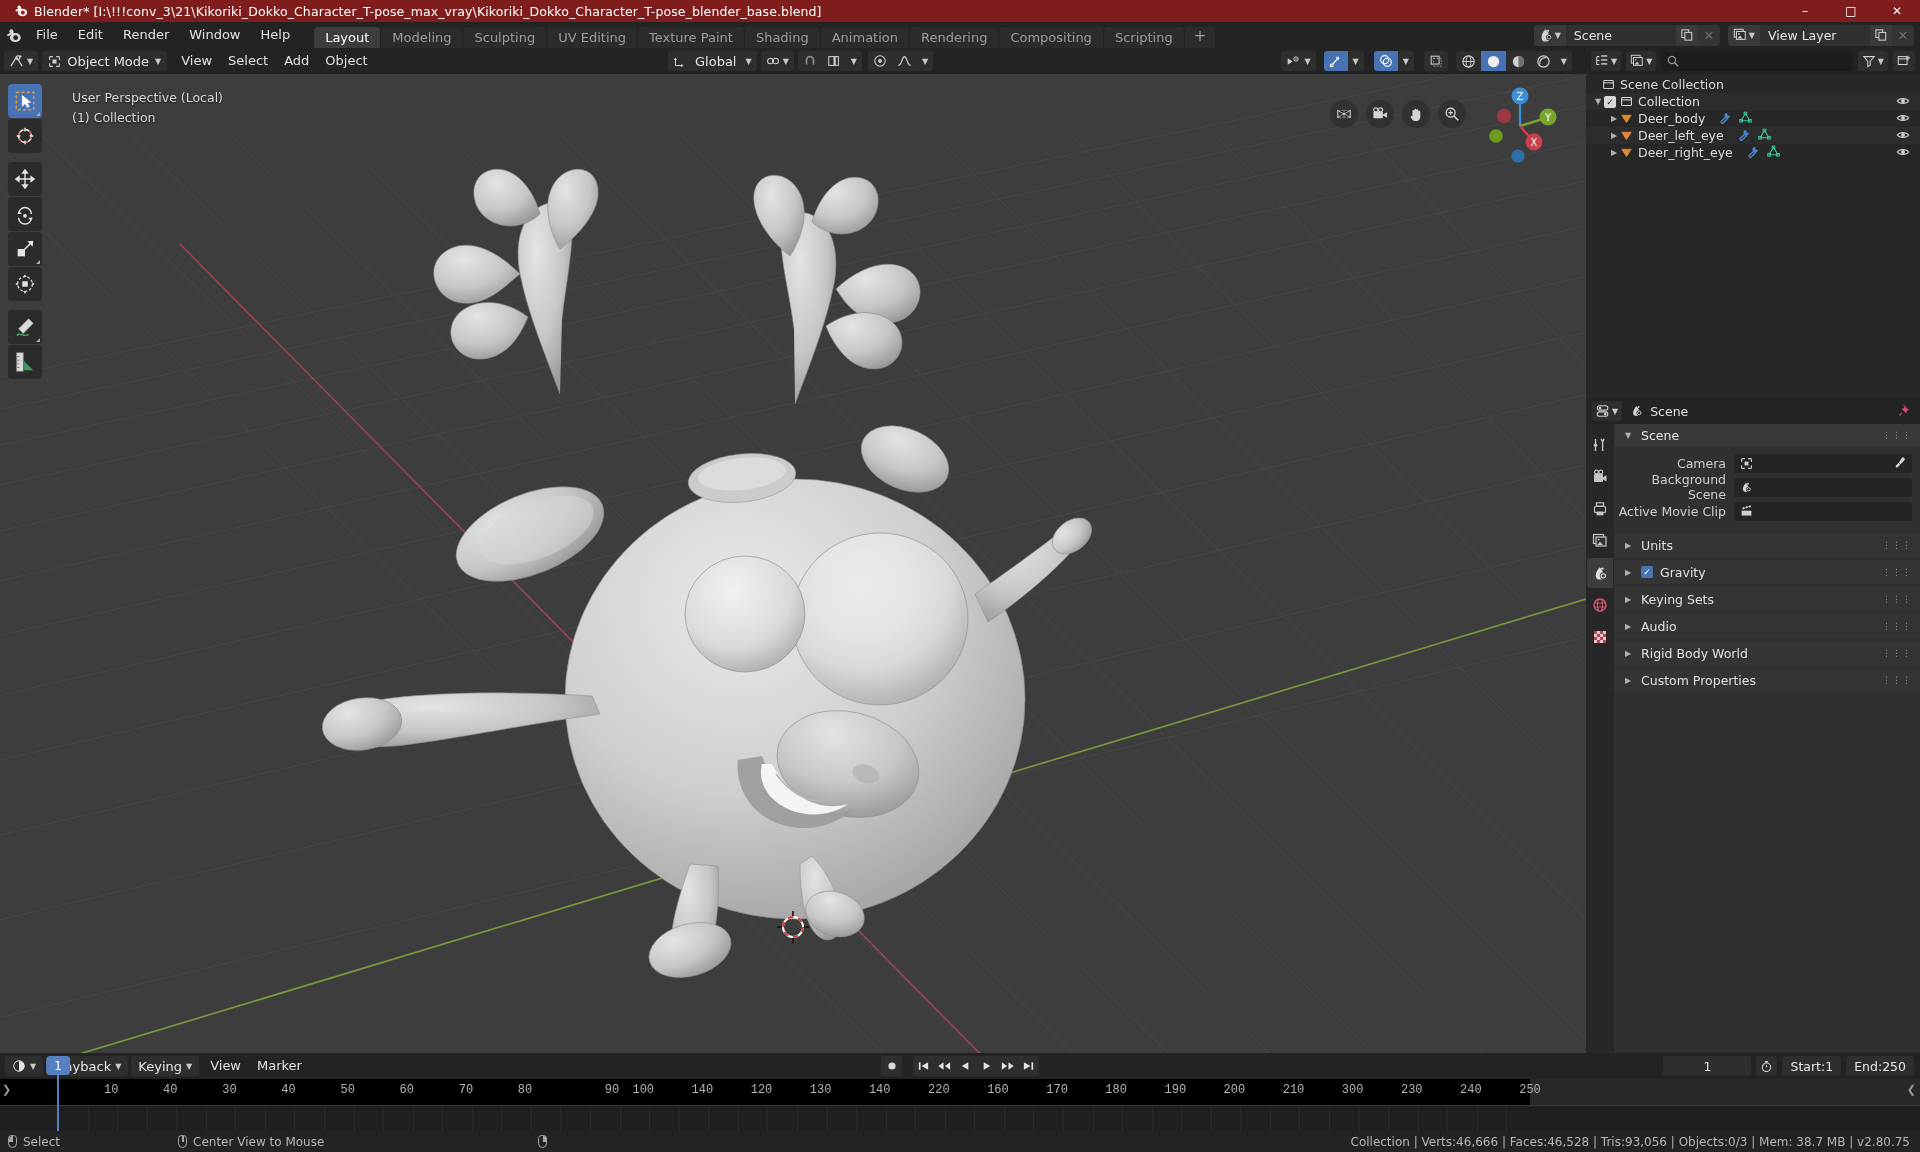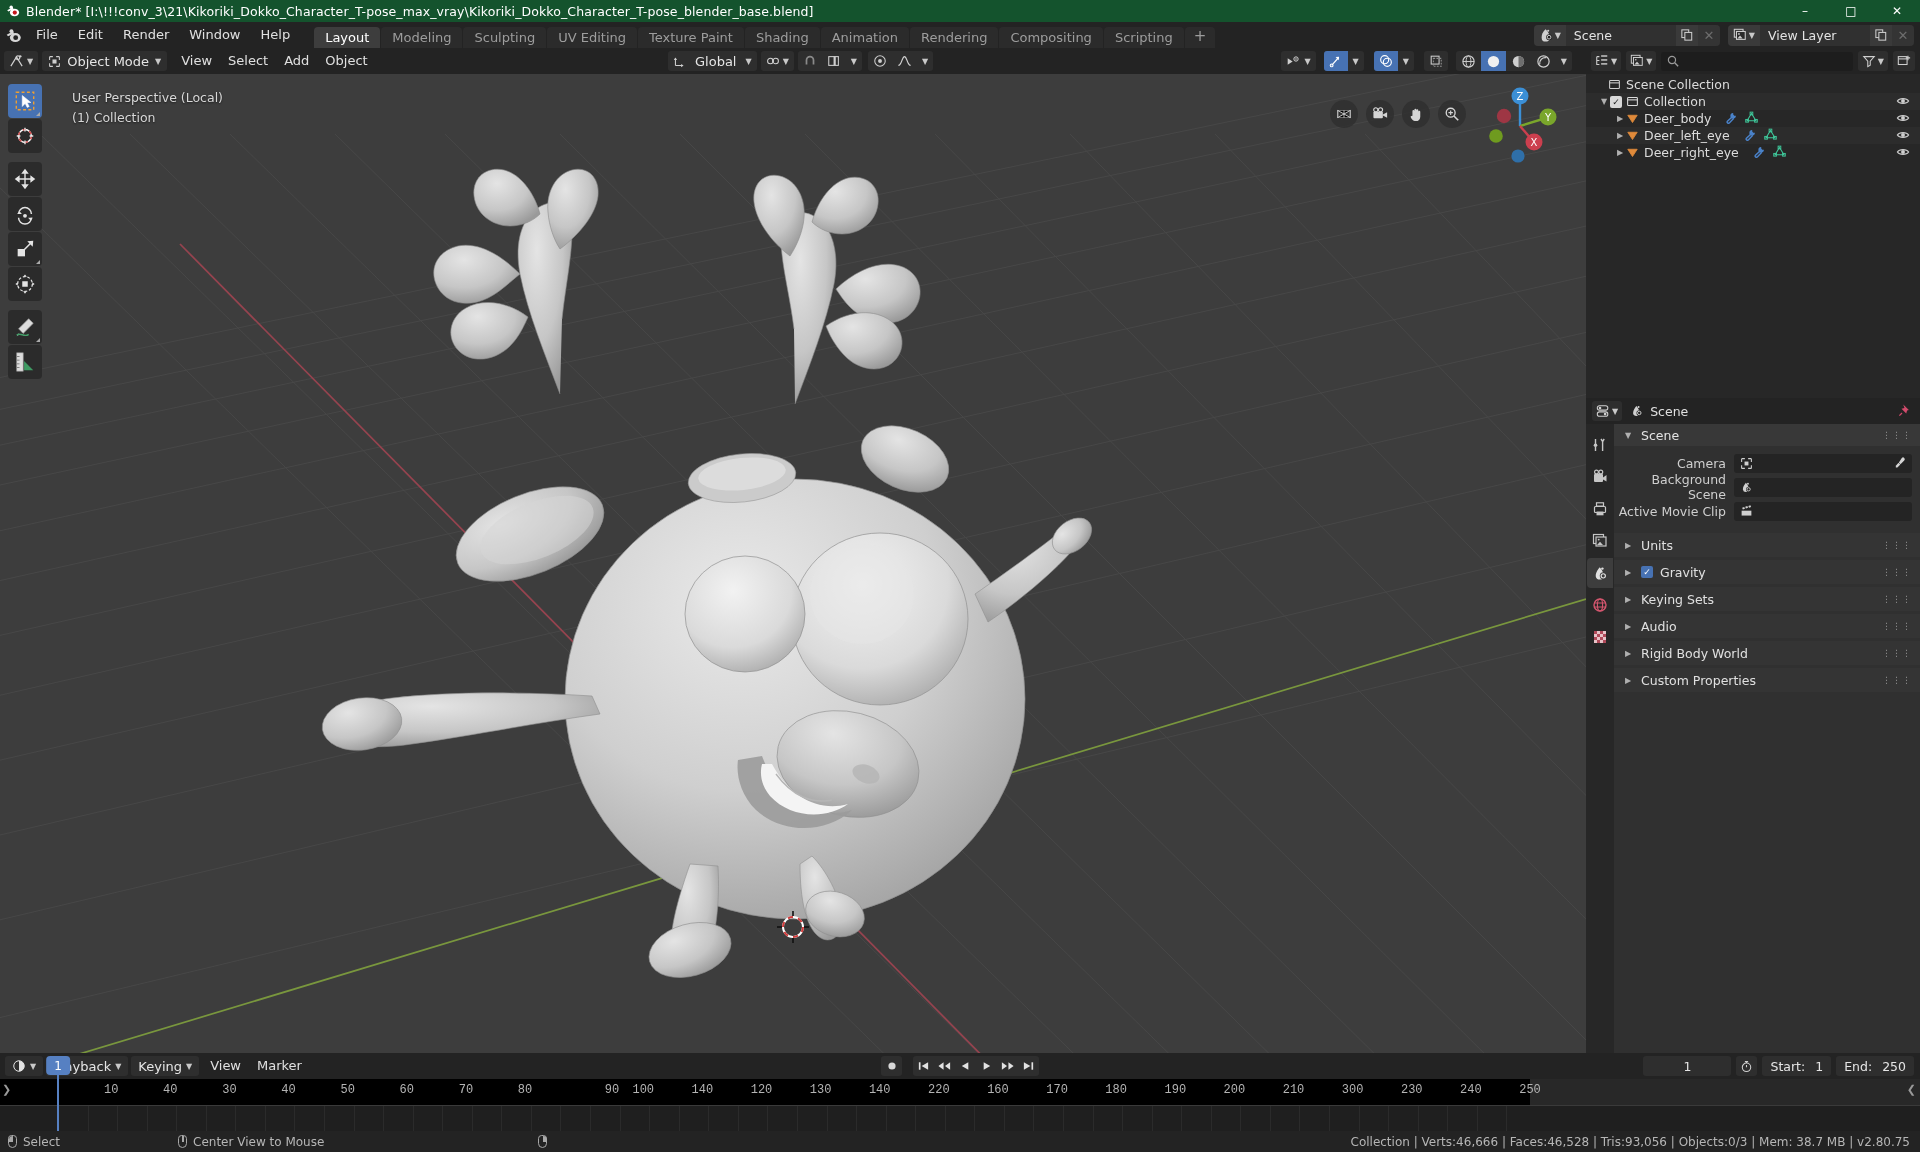--- a/index.html
+++ b/index.html
@@ -9,21 +9,21 @@
     font-family: "DejaVu Sans", sans-serif;
     font-size: 13px;
     color: #e5e5e5;
     overflow: hidden;
   }
   #app { position: relative; width: 1920px; height: 1152px; }
 
   
   #titlebar {
     position:absolute; left:0; top:0; width:1920px; height:22px;
-    background:#14532d; display:flex; align-items:center; padding-left:6px;
+    background:#7f1d1d; display:flex; align-items:center; padding-left:14px;
   }
   #titlebar .tb-icon { width:14px; height:14px; margin-right:6px; position:relative; }
   #titlebar .tb-icon svg { display:block; }
   #titlebar .tb-text { font-size:12.5px; color:#ffffff; white-space:nowrap; letter-spacing:0.1px;}
   #win-buttons { position:absolute; right:0; top:0; height:22px; display:flex; }
   #win-buttons div { width:46px; height:22px; display:flex; align-items:center; justify-content:center; color:#fff; font-size:12px;}
 
   
   #topbar {
     position:absolute; left:0; top:22px; width:1920px; height:26px;
@@ -87,21 +87,21 @@
   #nav-gizmo { position:absolute; right:24px; top:10px; width:84px; height:84px;}
   #nav-btns { position:absolute; right:120px; top:26px; display:flex; gap:8px; }
   .navbtn { width:28px; height:28px; border-radius:50%; background:#2e2e2ecc; display:flex; align-items:center; justify-content:center;}
 
   
   #outliner { position:absolute; left:1586px; top:48px; width:334px; height:350px; background:#272727;}
   #out-header { height:26px; background:#232323; display:flex; align-items:center; padding:0 5px; gap:5px;}
   .out-icon-btn { display:flex; align-items:center; gap:2px; height:20px; padding:0 4px; background:#2e2e2e; border-radius:3px;}
   #out-search { flex:1; height:19px; background:#1d1d1d; border-radius:3px; display:flex; align-items:center; padding:0 6px; gap:5px; color:#8f8f8f; font-size:12px;}
   #out-tree { padding-top:2px; font-size:12.5px; }
-  .out-row { height:17px; display:flex; align-items:center; position:relative; padding-left:6px; }
+  .out-row { height:17px; display:flex; align-items:center; position:relative; }
   .out-row.alt { background:#2c2c2c; }
   .out-row .lbl { color:#dcdcdc; margin-left:5px; white-space:nowrap;}
   .out-row .eye { position:absolute; right:10px; top:1px; }
   .indent { display:inline-block; }
   .tri { width:12px; display:flex; align-items:center; justify-content:center; color:#b0b0b0; font-size:8px;}
   .row-icons { display:flex; align-items:center; gap:7px; margin-left:14px;}
 
   
   #properties { position:absolute; left:1586px; top:398px; width:334px; height:655px; background:#303030;}
   #prop-header { height:26px; background:#232323; display:flex; align-items:center; padding:0 6px; gap:8px;}
@@ -124,21 +124,21 @@
   
   #timeline { position:absolute; left:0; top:1053px; width:1920px; height:78px; background:#282828;}
   #tl-header { height:26px; background:#232323; display:flex; align-items:center; padding:0 5px; position:relative;}
   .tl-menu { height:20px; line-height:20px; padding:0 8px; font-size:13px; color:#e0e0e0;}
   .tl-drop { display:flex; align-items:center; gap:4px; height:20px; padding:0 7px; background:#2e2e2e; border-radius:3px; margin-right:3px; font-size:13px;}
   #tl-playback-center { position:absolute; left:50%; transform:translateX(-50%); display:flex; align-items:center; gap:6px;}
   .pbtn { width:21px; height:20px; background:#2e2e2e; display:flex; align-items:center; justify-content:center;}
   .pgroup { display:flex; border-radius:3px; overflow:hidden; }
   #tl-right { position:absolute; right:6px; display:flex; align-items:center; gap:5px;}
   .frame-box { width:88px; height:20px; background:#2e2e2e; border-radius:3px; display:flex; align-items:center; justify-content:center; font-size:12.5px;}
-  .se-box { height:20px; background:#2e2e2e; border-radius:3px; display:flex; align-items:center; padding:0 8px; font-size:12.5px; gap:10px;}
+  .se-box { height:20px; background:#2e2e2e; border-radius:3px; display:flex; align-items:center; padding:0 8px; font-size:12.5px; }
   #tl-ruler { position:absolute; left:0; top:26px; width:1530px; height:26px; background:#000000;font-family:Liberation Mono, monospace;}
   .tick-label { position:absolute; top:4px; font-size:12px; color:#b4b4b4; transform:translateX(-50%);}
   #tl-body { position:absolute; left:0; top:52px; width:1920px; height:26px; background:#1f1f1f; border-top:1px solid #3a3a3a;}
   #playhead-badge { position:absolute; top:3px; height:19px; padding:0 8px; background:#5680c2; color:#fff; border-radius:4px; font-size:12px;
     display:flex; align-items:center; transform:translateX(-50%); }
   #playhead-line { position:absolute; top:22px; width:2px; height:56px; background:#5680c2;}
   #tl-collapse { position:absolute; left:2px; top:30px; color:#9a9a9a; font-size:11px;}
   #tl-right-arrow { position:absolute; right:4px; top:30px; color:#9a9a9a; font-size:11px;}
 
   

